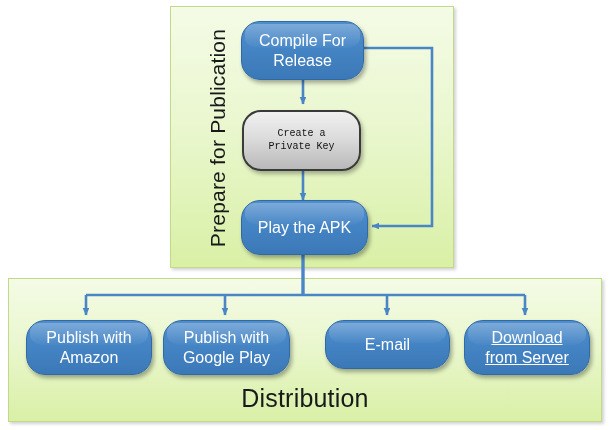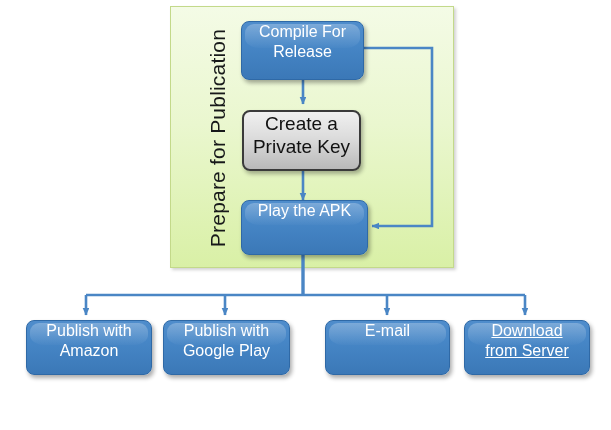--- a/index.html
+++ b/index.html
@@ -58,22 +58,23 @@
     text-align: center;
     font-size: 25px;
     color: #17191a;
     letter-spacing: .2px;
   }
 
   
   .node {
     position: absolute;
     box-sizing: border-box;
-    border-radius: 8px;
+    border-radius: 19px;
     display: flex;
+    align-items: center;
     justify-content: center;
     text-align: center;
     line-height: 1.22;
     white-space: pre-line;
   }
   .node.blue {
     background: linear-gradient(to bottom, #4f8dcc 0%, #4686c6 40%, #3b78b7 100%);
     border: 1px solid #2f69a6;
     color: #ffffff;
     font-size: 16px;
@@ -85,22 +86,23 @@
     left: 3px; right: 3px; top: 2px;
     height: 42%;
     border-radius: 9px 9px 14px 14px / 9px 9px 10px 10px;
     background: linear-gradient(to bottom, rgba(255,255,255,0.26), rgba(255,255,255,0.02));
     pointer-events: none;
   }
   .node.gray {
     background: linear-gradient(to bottom, #f0f0f0 0%, #dcdcdc 45%, #b9b9b9 100%);
     border: 2px solid #3a3a3a;
     color: #111111;
-    font-size: 19px;
+    font-size: 10px;
     box-shadow: 2px 3px 4px rgba(0,0,0,0.30);
+    font-family: Liberation Mono, monospace;
   }
   .node span { position: relative; z-index: 2; }
 
   
   #wires {
     position: absolute;
     left: 0; top: 0;
     width: 611px;
     height: 430px;
     pointer-events: none;
@@ -108,20 +110,23 @@
 </style>
 </head>
 <body>
 
 <div id="canvas">
 
   <div class="panel" id="panel-prepare">
     <div class="vlabel">Prepare for Publication</div>
   </div>
 
+  <div class="panel" id="panel-distribution">
+    <div class="hlabel">Distribution</div>
+  </div>
 
   <svg id="wires" viewBox="0 0 611 430" width="611" height="430">
     <defs>
       <marker id="ah" markerWidth="9" markerHeight="9" refX="7.2" refY="3.4" orient="auto" markerUnits="userSpaceOnUse">
         <path d="M0,0 L7.6,3.4 L0,6.8 z" fill="#4a86c5"></path>
       </marker>
       <marker id="ahl" markerWidth="9" markerHeight="9" refX="7.2" refY="3.4" orient="auto" markerUnits="userSpaceOnUse">
         <path d="M0,0 L7.6,3.4 L0,6.8 z" fill="#4a86c5"></path>
       </marker>
     </defs>
@@ -159,21 +164,21 @@
   <div class="node blue" id="node-amazon" style="left:26px; top:320px; width:126px; height:55px;">
     <span>Publish with
 Amazon</span>
   </div>
 
   <div class="node blue" id="node-google-play" style="left:163px; top:320px; width:127px; height:55px;">
     <span>Publish with
 Google Play</span>
   </div>
 
-  <div class="node blue" id="node-email" style="left:325px; top:320px; width:125px; height:55px;">
+  <div class="node blue" id="node-email" style="left:325px; top:320px; width:125px; height:49px;">
     <span>E-mail</span>
   </div>
 
   <div class="node blue" id="node-download-server" style="left:464px; top:320px; width:126px; height:55px;text-decoration:underline;">
     <span>Download
 from Server</span>
   </div>
 
 </div>
 

